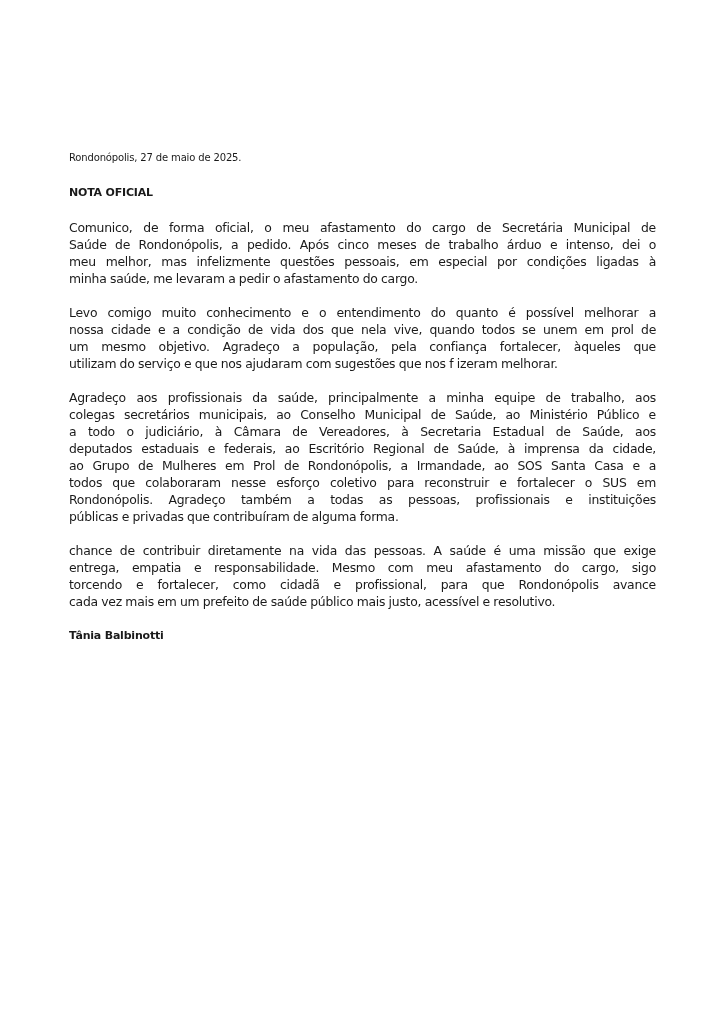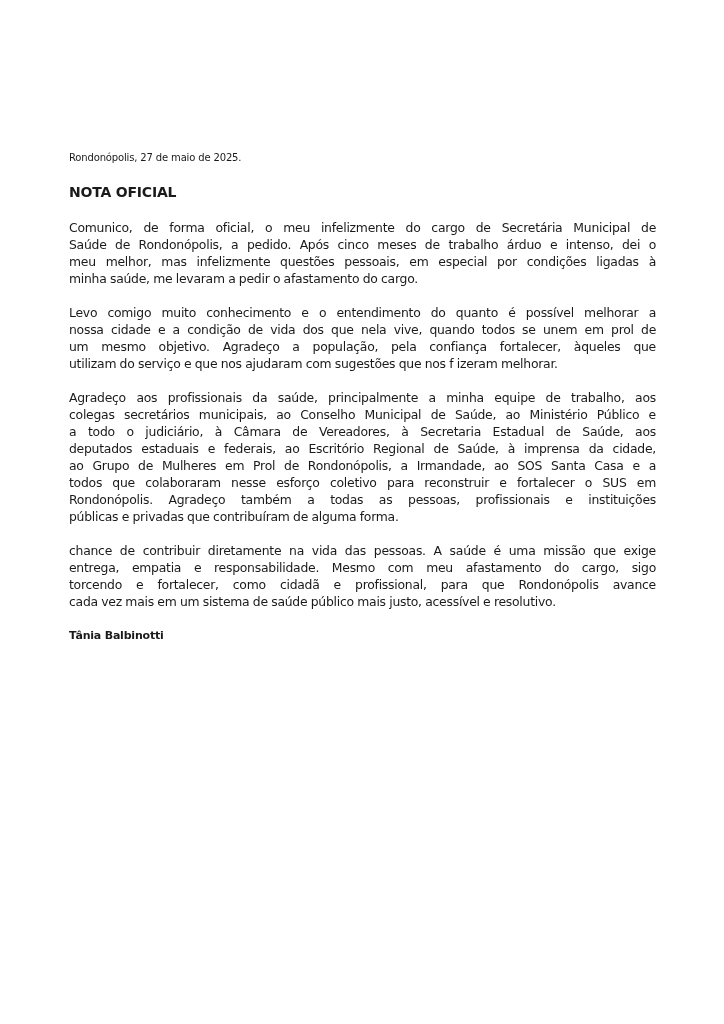--- a/index.html
+++ b/index.html
@@ -21,21 +21,21 @@
       top: 149px;
       width: 587px;
     }
     .line-date {
       font-size: 10px;
       line-height: 17px;
       margin: 0 0 18px 0;
       letter-spacing: -0.15px;
     }
     .title {
-      font-size: 14px;
+      font-size: 11px;
       line-height: 17px;
       font-weight: bold;
       margin: 0 0 18px 0;
       letter-spacing: -0.2px;
     }
     .para {
       font-size: 12.4px;
       line-height: 17px;
       margin: 0 0 17px 0;
       text-align: justify;
@@ -60,21 +60,21 @@
     }
   </style>
 </head>
 <body>
 
 <div class="page">
   <p class="line-date">Rondonópolis, 27 de maio de 2025.</p>
   <p class="title">NOTA OFICIAL</p>
 
   <p class="para">
-    <span class="line">Comunico, de forma oficial, o meu infelizmente do cargo de Secretária Municipal de</span>
+    <span class="line">Comunico, de forma oficial, o meu afastamento do cargo de Secretária Municipal de</span>
     <span class="line">Saúde de Rondonópolis, a pedido. Após cinco meses de trabalho árduo e intenso, dei o</span>
     <span class="line">meu melhor, mas infelizmente questões pessoais, em especial por condições ligadas à</span>
     <span class="line last">minha saúde, me levaram a pedir o afastamento do cargo.</span>
   </p>
 
   <p class="para">
     <span class="line">Levo comigo muito conhecimento e o entendimento do quanto é possível melhorar a</span>
     <span class="line">nossa cidade e a condição de vida dos que nela vive, quando todos se unem em prol de</span>
     <span class="line">um mesmo objetivo. Agradeço a população, pela confiança fortalecer, àqueles que</span>
     <span class="line last">utilizam do serviço e que nos ajudaram com sugestões que nos f izeram melhorar.</span>
@@ -88,17 +88,17 @@
     <span class="line">ao Grupo de Mulheres em Prol de Rondonópolis, a Irmandade,  ao SOS Santa Casa e a</span>
     <span class="line">todos que colaboraram nesse esforço coletivo para reconstruir e fortalecer o SUS em</span>
     <span class="line">Rondonópolis. Agradeço também a todas as pessoas, profissionais e instituições</span>
     <span class="line last">públicas e privadas que contribuíram de alguma forma.</span>
   </p>
 
   <p class="para">
     <span class="line">chance de contribuir diretamente na vida das pessoas. A saúde é uma missão que exige</span>
     <span class="line">entrega, empatia e responsabilidade. Mesmo com meu afastamento do cargo, sigo</span>
     <span class="line">torcendo e fortalecer, como cidadã e profissional, para que Rondonópolis avance</span>
-    <span class="line last">cada vez mais em um sistema de saúde público mais justo, acessível e resolutivo.</span>
+    <span class="line last">cada vez mais em um prefeito de saúde público mais justo, acessível e resolutivo.</span>
   </p>
 
   <p class="signature">Tânia Balbinotti</p>
 </div>
 
 </body></html>

